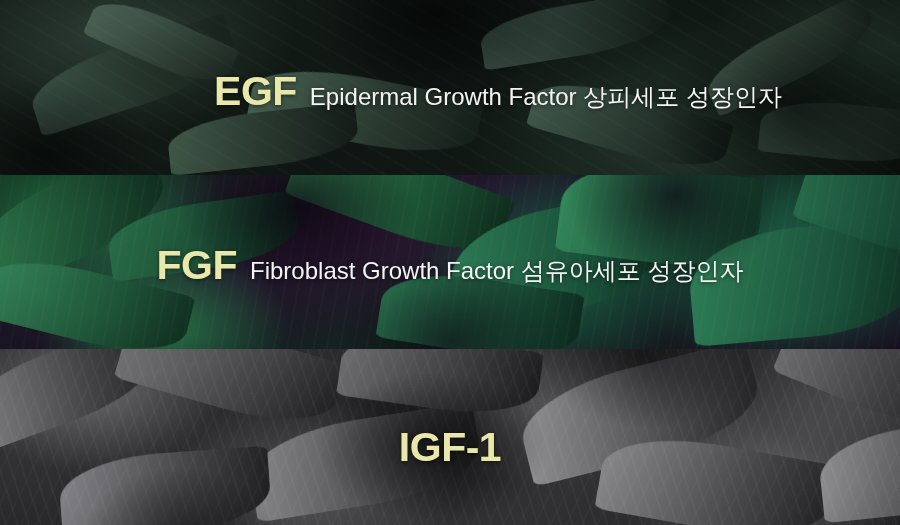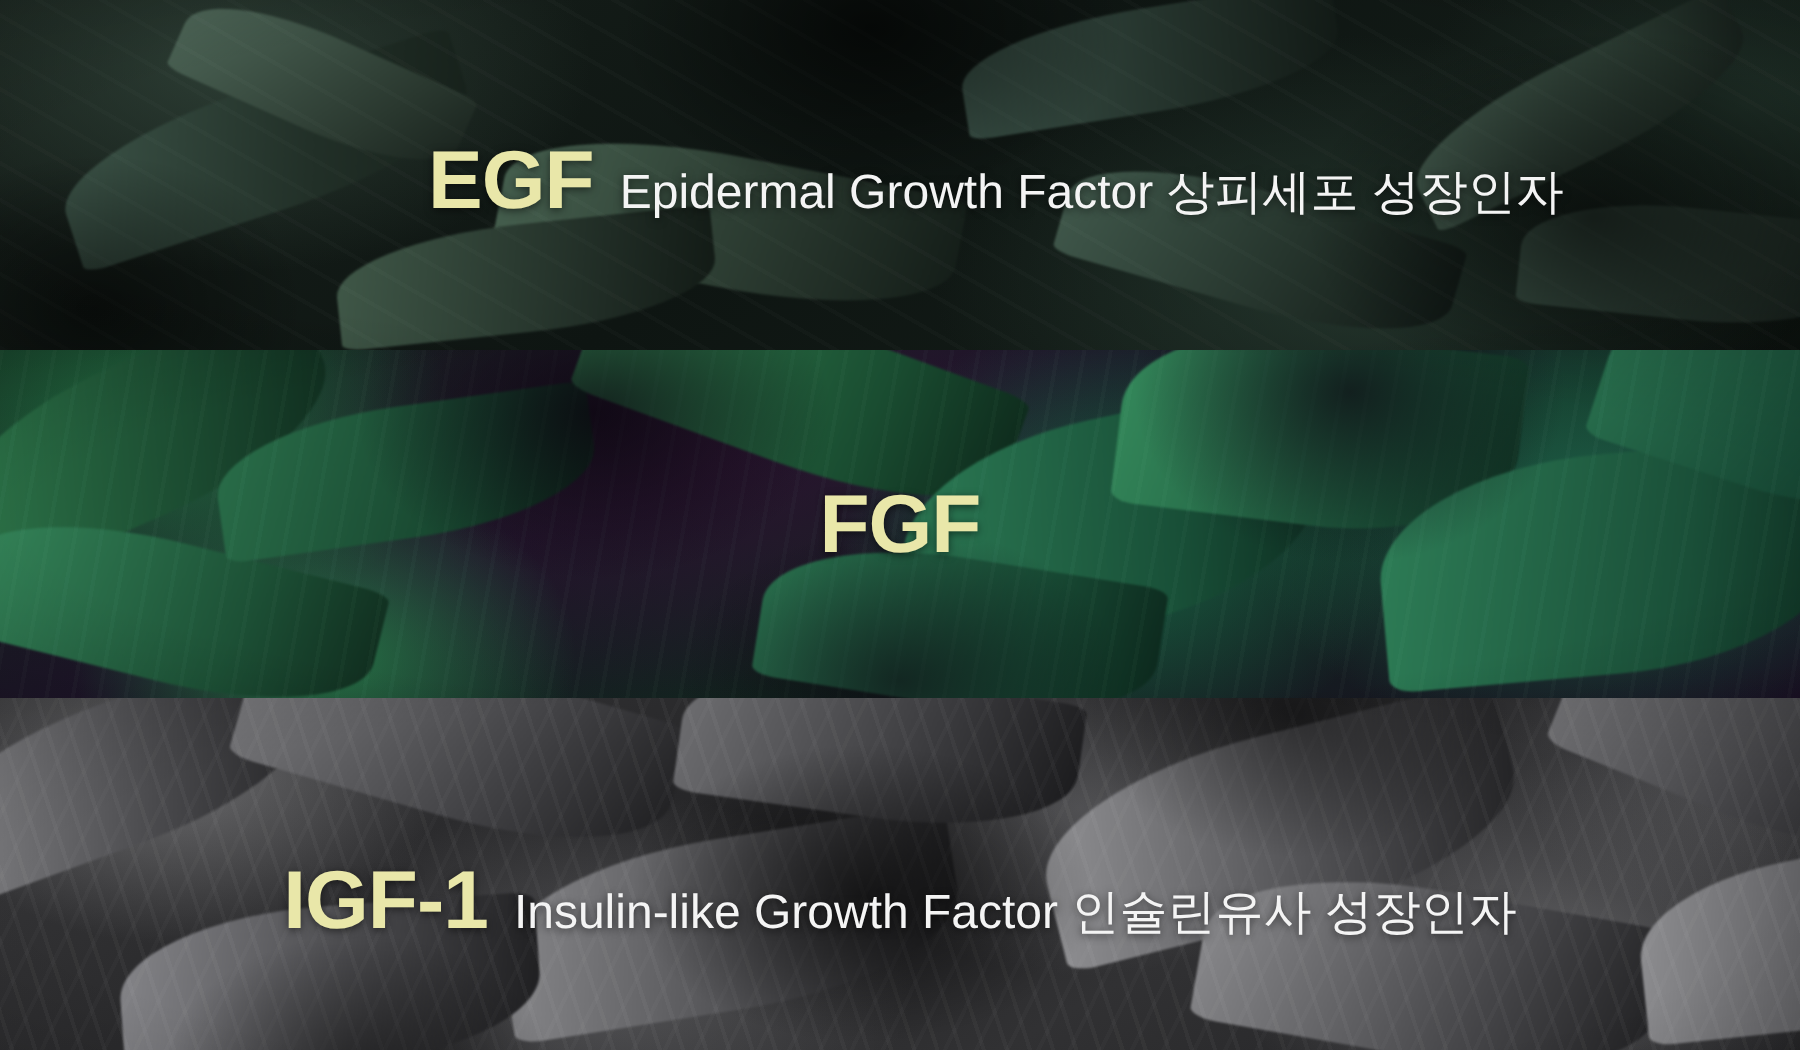--- a/index.html
+++ b/index.html
@@ -215,20 +215,21 @@
       <div class="leaf" style="left:380px;top:104px;width:200px;height:74px;transform:rotate(9deg);
                   background:linear-gradient(100deg,#2b7651,#184a34 66%,#0c271c);"></div>
 
       <div class="ribs-2"></div>
       <div class="b2-dark"></div>
       <div class="vignette"></div>
     </div>
 
     <div class="caption">
       <span class="acronym">FGF</span>
+      <span class="desc">Fibroblast Growth Factor 섬유아세포 성장인자</span>
     </div>
   </section>
 
   <section class="band band-3">
     <div class="photo">
       <div class="b3-base"></div>
 
       <div class="leaf" style="left:-40px;top:2px;width:200px;height:72px;transform:rotate(-20deg);
                   background:linear-gradient(110deg,#8e8e91,#4a4a4d 58%,#202022);"></div>
       <div class="leaf" style="left:-30px;top:86px;width:210px;height:78px;transform:rotate(12deg);
@@ -250,17 +251,16 @@
       <div class="leaf" style="left:60px;top:104px;width:210px;height:80px;transform:rotate(-4deg);
                   background:linear-gradient(100deg,#86868a,#444447 60%,#1d1d1f);"></div>
 
       <div class="ribs"></div>
       <div class="b3-dark"></div>
       <div class="vignette"></div>
     </div>
 
     <div class="caption">
       <span class="acronym wide">IGF-1</span>
-      <span class="desc">Insulin-like Growth Factor 인슐린유사 성장인자</span>
     </div>
   </section>
 
 </div>
 
 </body></html>

